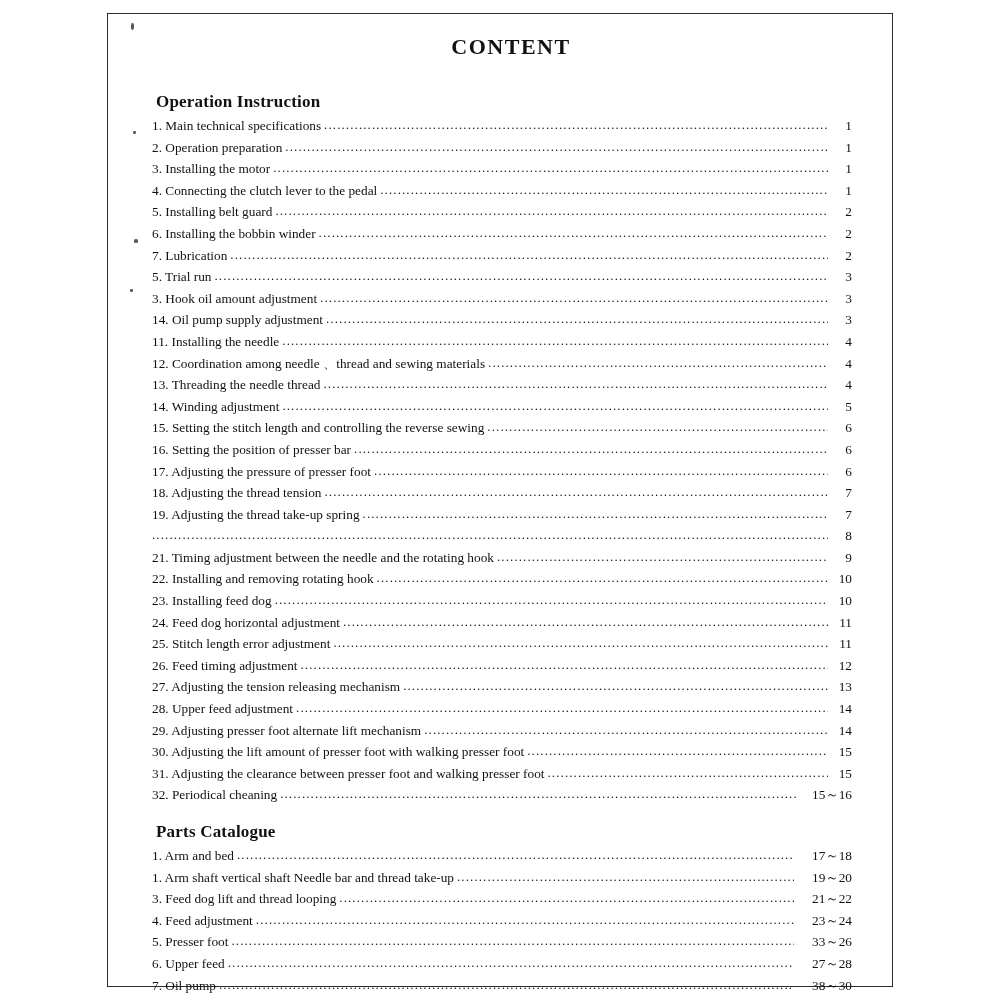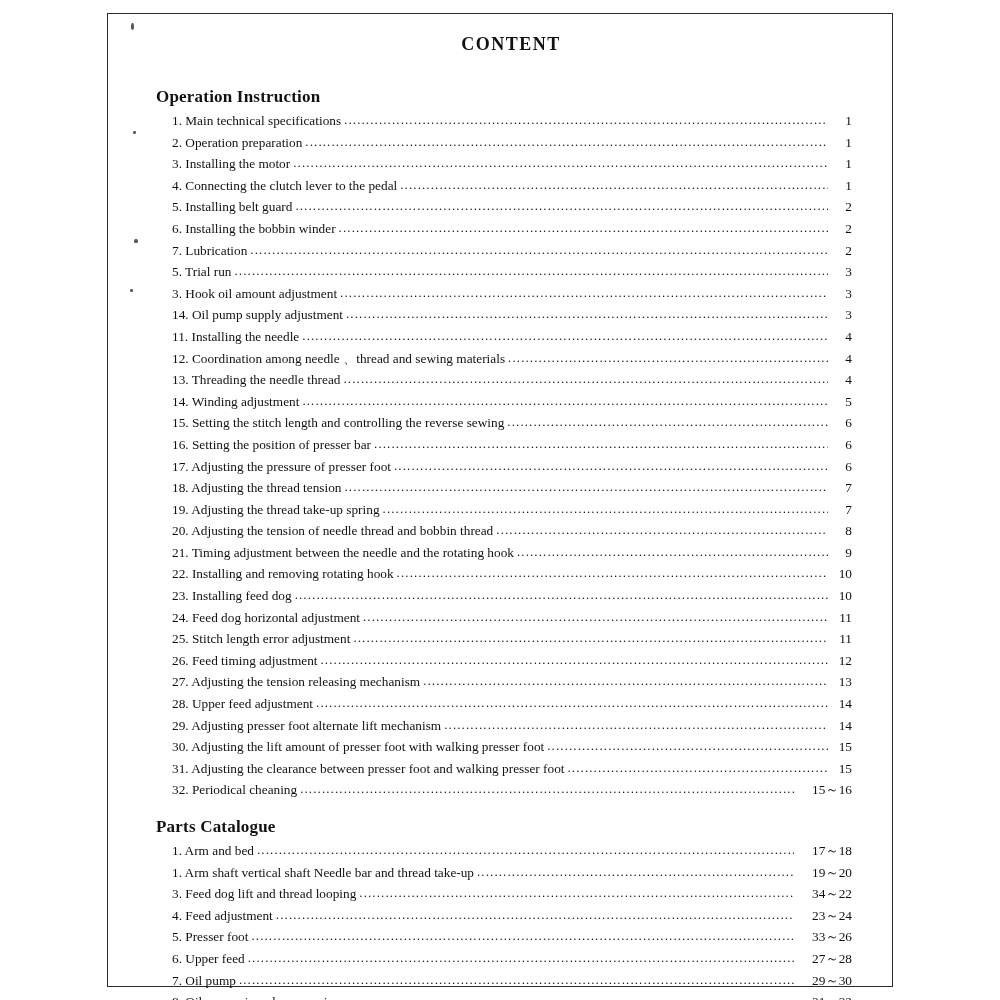--- a/index.html
+++ b/index.html
@@ -32,21 +32,21 @@
   .content-area {
     position: absolute;
     left: 152px;
     top: 34px;
     width: 700px;
   }
   .doc-title {
     text-align: center;
     font-family: "Liberation Serif", serif;
     font-weight: bold;
-    font-size: 18px;
+    font-size: 22px;
     letter-spacing: 1.5px;
     margin: 0 0 32px 0;
     padding-left: 18px;
   }
   .section-heading {
     font-family: "Liberation Serif", serif;
     font-weight: bold;
     font-size: 17px;
     margin: 16px 0 3px 4px;
     letter-spacing: 0.2px;
@@ -62,21 +62,20 @@
   .toc-row {
     display: flex;
     align-items: flex-end;
     font-size: 13.3px;
     line-height: 21.6px;
     white-space: nowrap;
   }
   .toc-row .label {
     flex: 0 0 auto;
     padding-right: 3px;
-    margin-left: 20px;
   }
   .toc-row .leader {
     flex: 1 1 auto;
     overflow: hidden;
     position: relative;
     height: 15px;
   }
   .toc-row .leader::after {
     content: "..................................................................................................................................................................................................................................";
     display: block;
@@ -212,21 +211,20 @@
           <span class="label">18. Adjusting the thread tension</span>
           <span class="leader"></span>
           <span class="pageno">7</span>
         </li>
       <li class="toc-row">
           <span class="label">19. Adjusting the thread take-up spring</span>
           <span class="leader"></span>
           <span class="pageno">7</span>
         </li>
       <li class="toc-row">
-          <span class="label">20. Adjusting the tension of needle thread and bobbin thread</span>
           <span class="leader"></span>
           <span class="pageno">8</span>
         </li>
       <li class="toc-row">
           <span class="label">21. Timing adjustment between the needle and the rotating hook</span>
           <span class="leader"></span>
           <span class="pageno">9</span>
         </li>
       <li class="toc-row">
           <span class="label">22. Installing and removing rotating hook</span>
@@ -293,41 +291,41 @@
           <span class="pageno">17～18</span>
         </li>
       <li class="toc-row">
           <span class="label">1. Arm shaft vertical shaft Needle bar and thread take-up</span>
           <span class="leader"></span>
           <span class="pageno">19～20</span>
         </li>
       <li class="toc-row">
           <span class="label">3. Feed dog lift and thread looping</span>
           <span class="leader"></span>
-          <span class="pageno">34～22</span>
+          <span class="pageno">21～22</span>
         </li>
       <li class="toc-row">
           <span class="label">4. Feed adjustment</span>
           <span class="leader"></span>
           <span class="pageno">23～24</span>
         </li>
       <li class="toc-row">
           <span class="label">5. Presser foot</span>
           <span class="leader"></span>
           <span class="pageno">33～26</span>
         </li>
       <li class="toc-row">
           <span class="label">6. Upper feed</span>
           <span class="leader"></span>
           <span class="pageno">27～28</span>
         </li>
       <li class="toc-row">
           <span class="label">7. Oil pump</span>
           <span class="leader"></span>
-          <span class="pageno">29～30</span>
+          <span class="pageno">38～30</span>
         </li>
       <li class="toc-row">
           <span class="label">8. Oil reservoir and accessories</span>
           <span class="leader"></span>
           <span class="pageno">31～32</span>
         </li>
     </ul>
   </div>
 </div>
 

